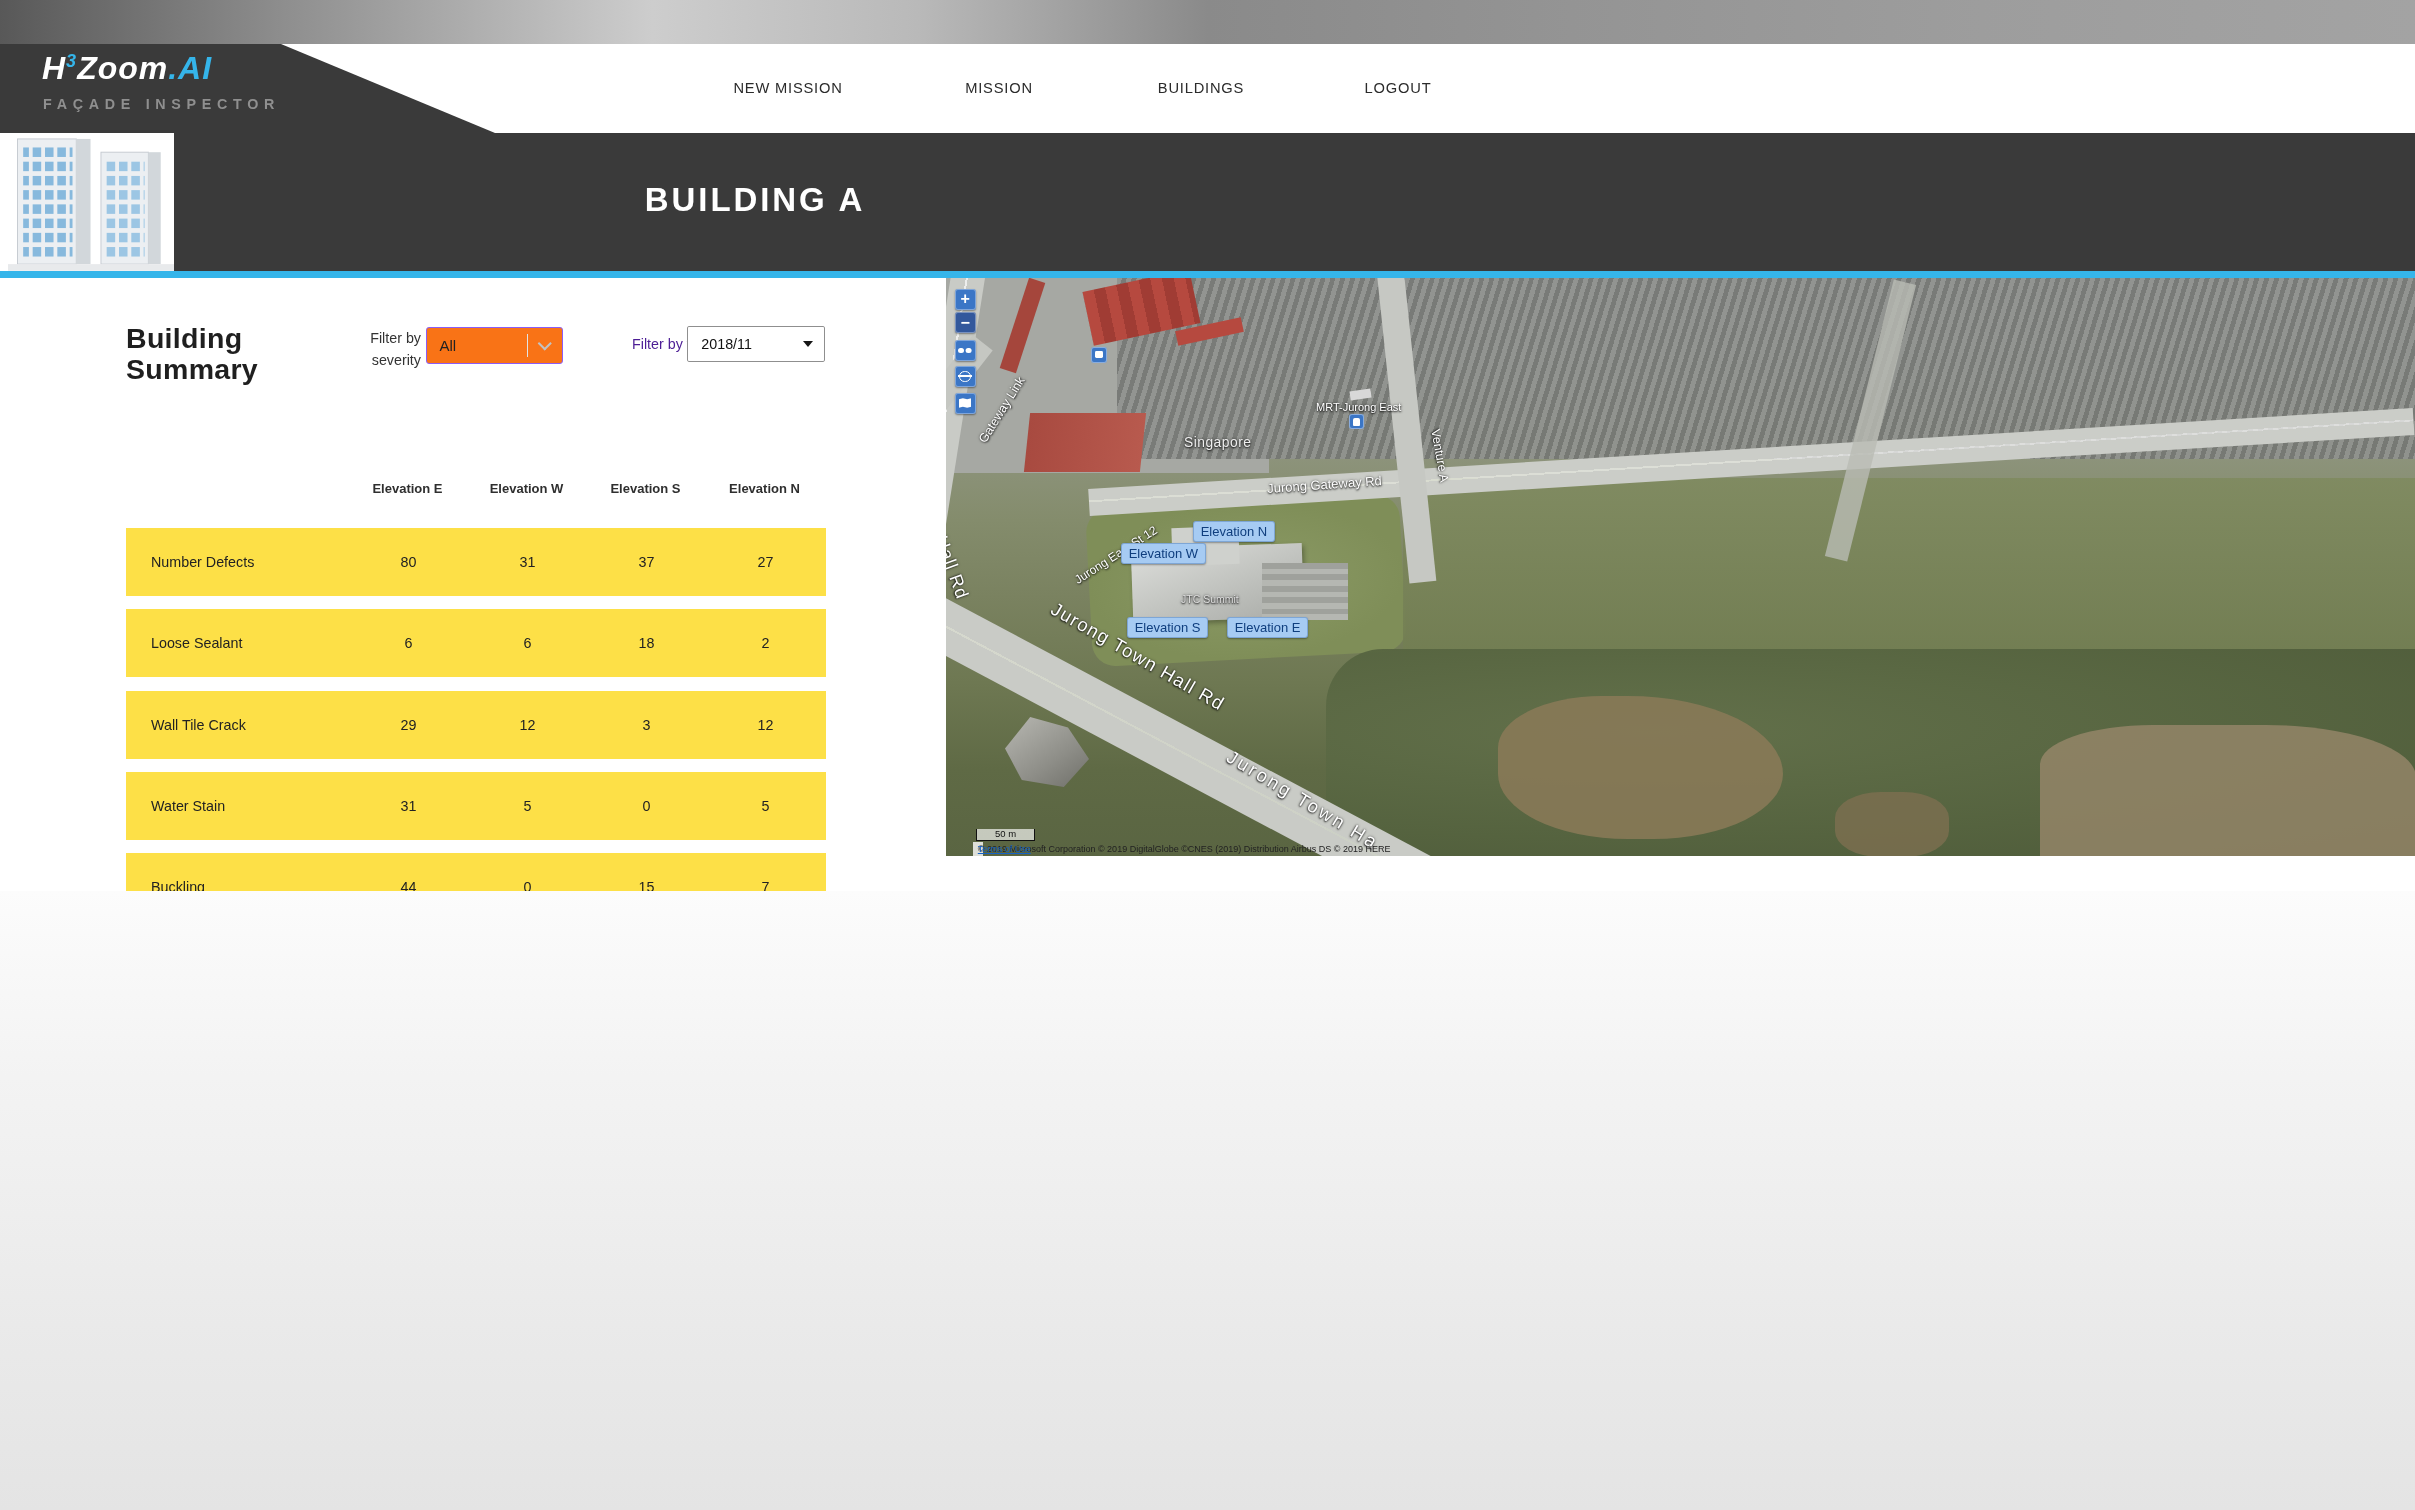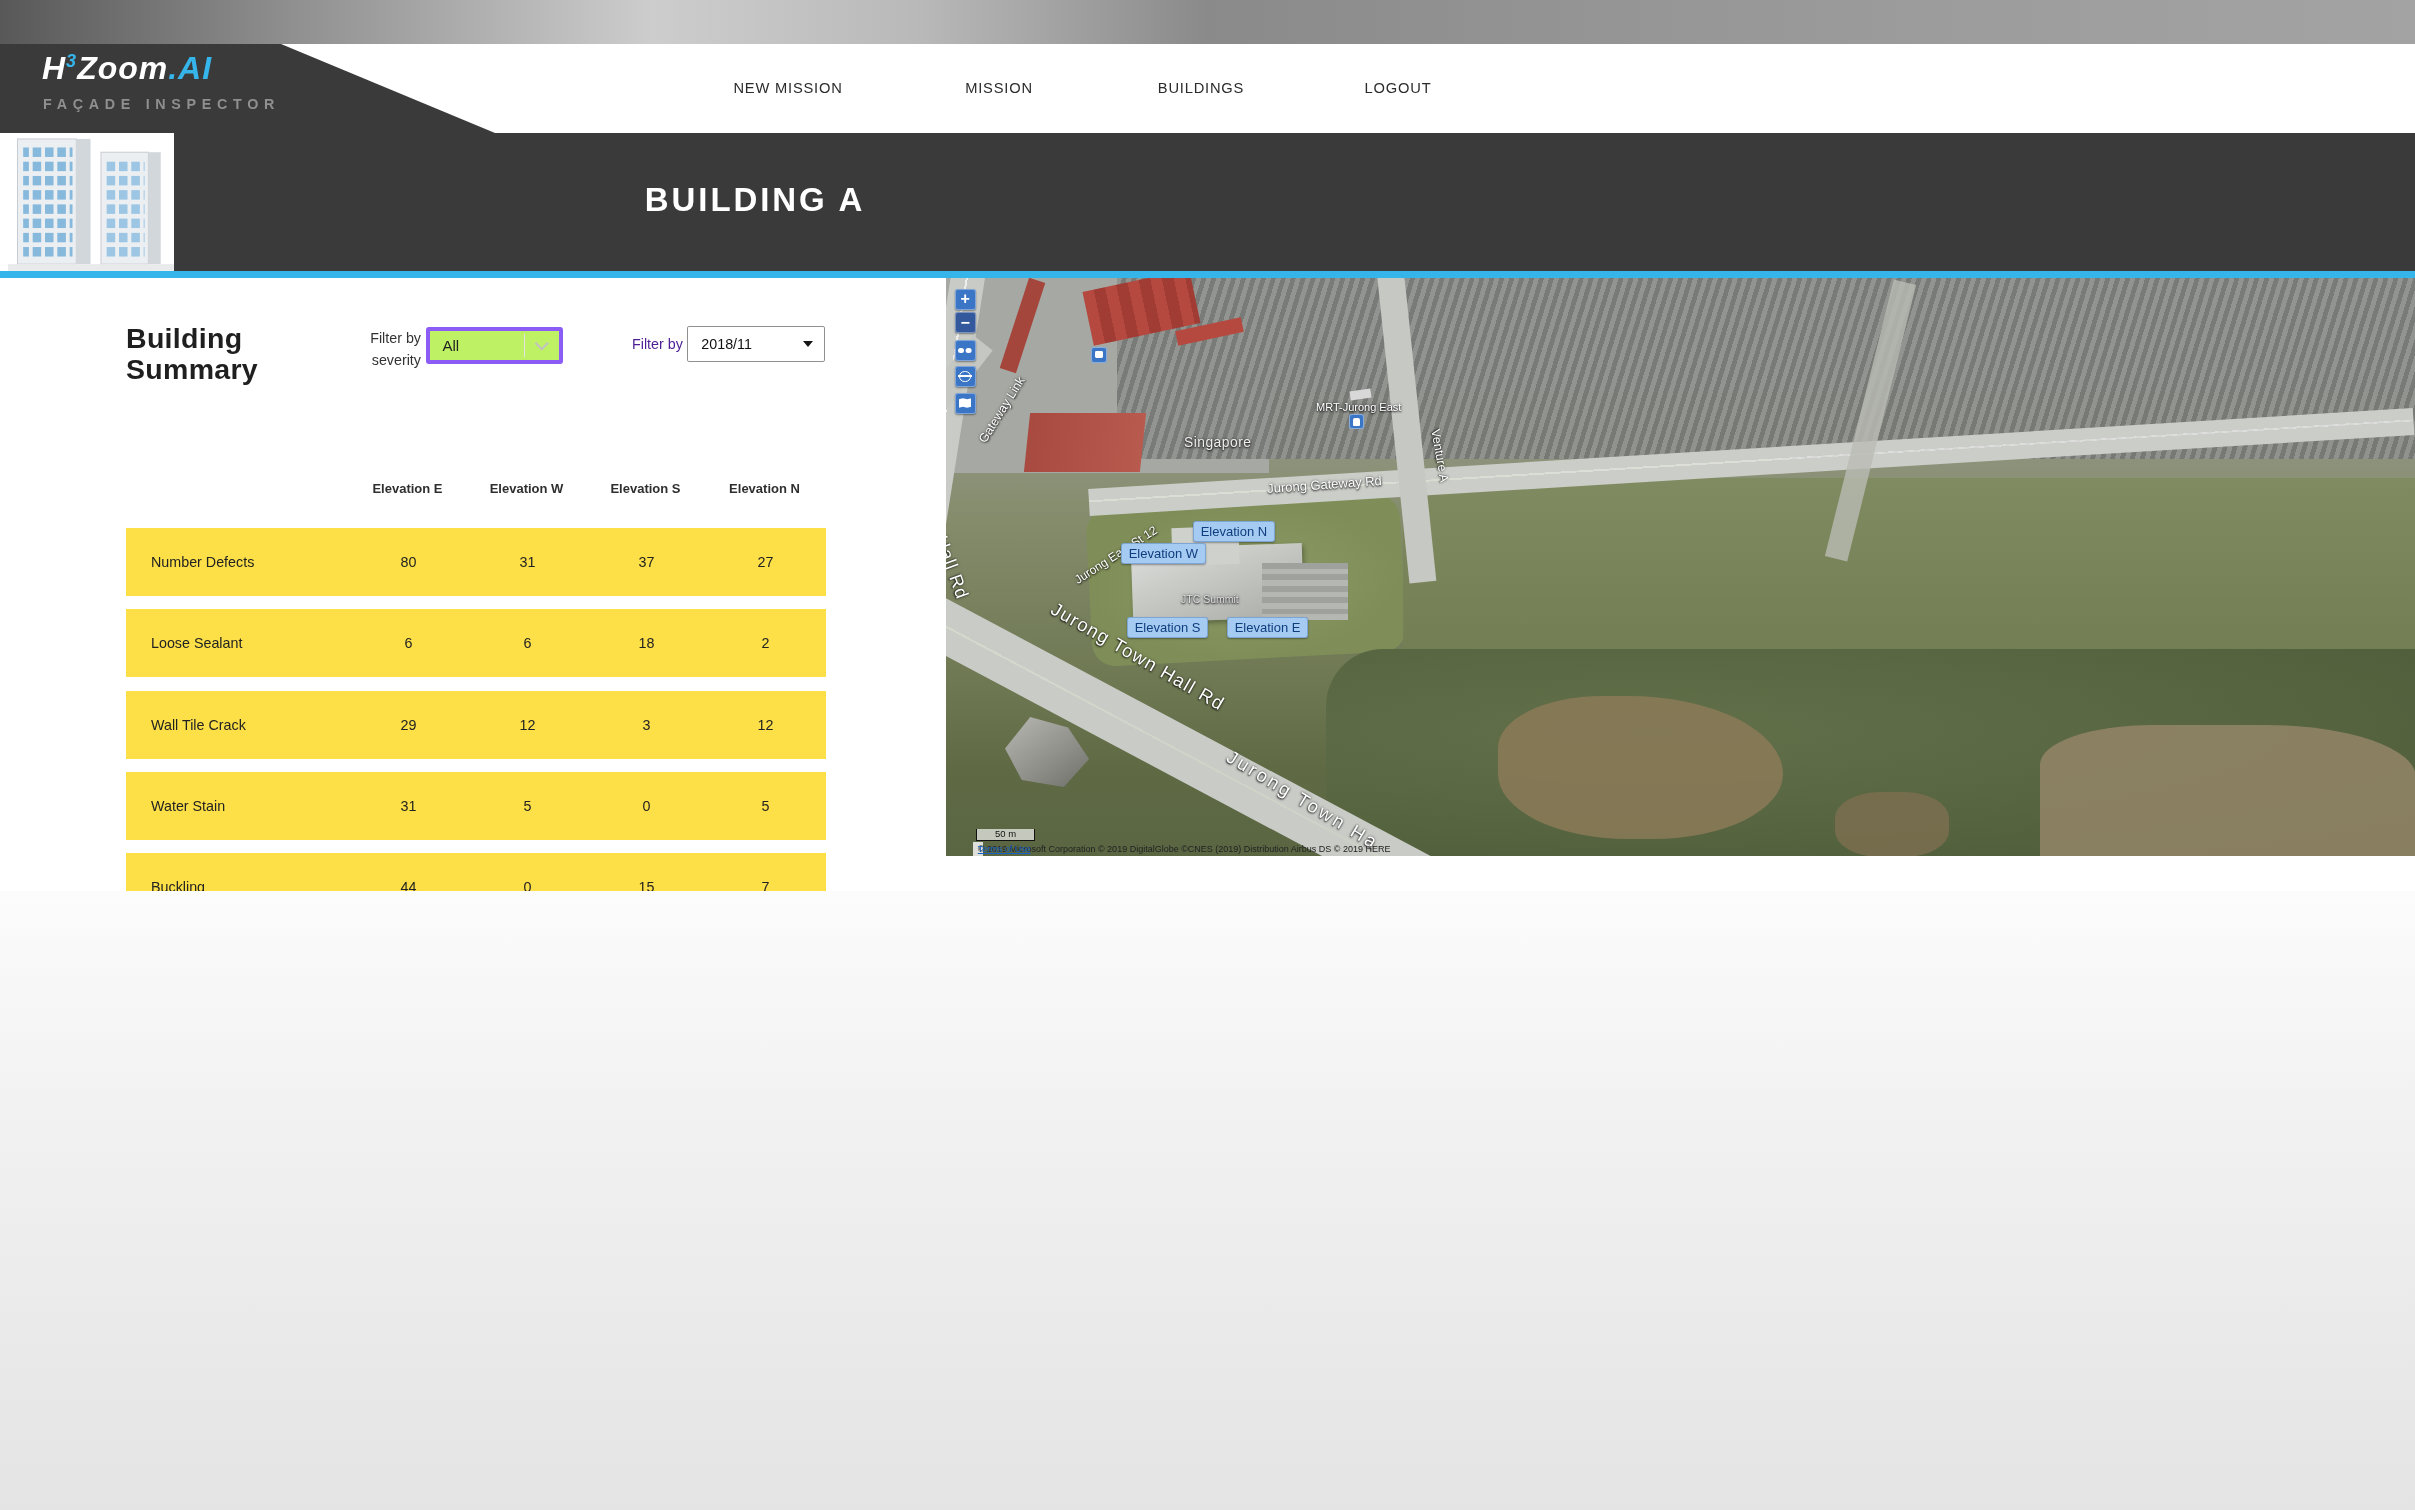--- a/index.html
+++ b/index.html
@@ -41,22 +41,22 @@
   .cyanline { position:absolute; left:0; top:271px; width:2416px; height:6.7px; background:#35b5ea; }
 
   
   .main { position:absolute; left:0; top:278px; width:2416px; height:613px; background:#fff; }
 
   .summary-title { position:absolute; left:126px; top:45px; font-size:28.5px; line-height:31px; font-weight:bold; color:#1f1f1f; letter-spacing:0.3px; }
 
   .flt-sev-label { position:absolute; left:314px; top:49px; width:107px; text-align:right; font-size:14.3px; line-height:22px; color:#333; }
   .flt-year-label { position:absolute; left:592px; top:58px; font-size:14.3px; color:#4c1d95;margin-left:40px; }
 
-  .sel-severity { position:absolute; left:426px; top:49px; width:137px; height:37px; background:#bef264;
-    border:4px solid #8b5cf6; border-radius:2.9px; display:flex; align-items:center; cursor:pointer; }
+  .sel-severity { position:absolute; left:426px; top:49px; width:137px; height:37px; background:#f97316;
+    border:1px solid #8b5cf6; border-radius:2.9px; display:flex; align-items:center; cursor:pointer; }
   .sel-severity .val { flex:1; padding-left:12.4px; font-size:15px; color:#222; }
   .sel-severity .sep { width:1px; height:23px; background:#e3e3e3; }
   .sel-severity .chev-zone { width:34px; display:flex; align-items:center; justify-content:center; }
   .chevron { width:9.5px; height:9.5px; border-right:2.4px solid #c2c2c2; border-bottom:2.4px solid #c2c2c2;
     transform:rotate(45deg) translate(-1.9px,-1.9px); }
 
   .sel-year { position:absolute; left:687px; top:48px; width:138px; height:36px; background:#fff;
     border:1px solid #8f8f8f; border-radius:1.9px; display:flex; align-items:center; padding:0 11.4px 0 13.3px; cursor:pointer; }
   .sel-year .val { flex:1; font-size:14.3px; color:#111; }
   .caret-down { width:0; height:0; border-left:5.7px solid transparent; border-right:5.7px solid transparent; border-top:6.7px solid #161616; }

